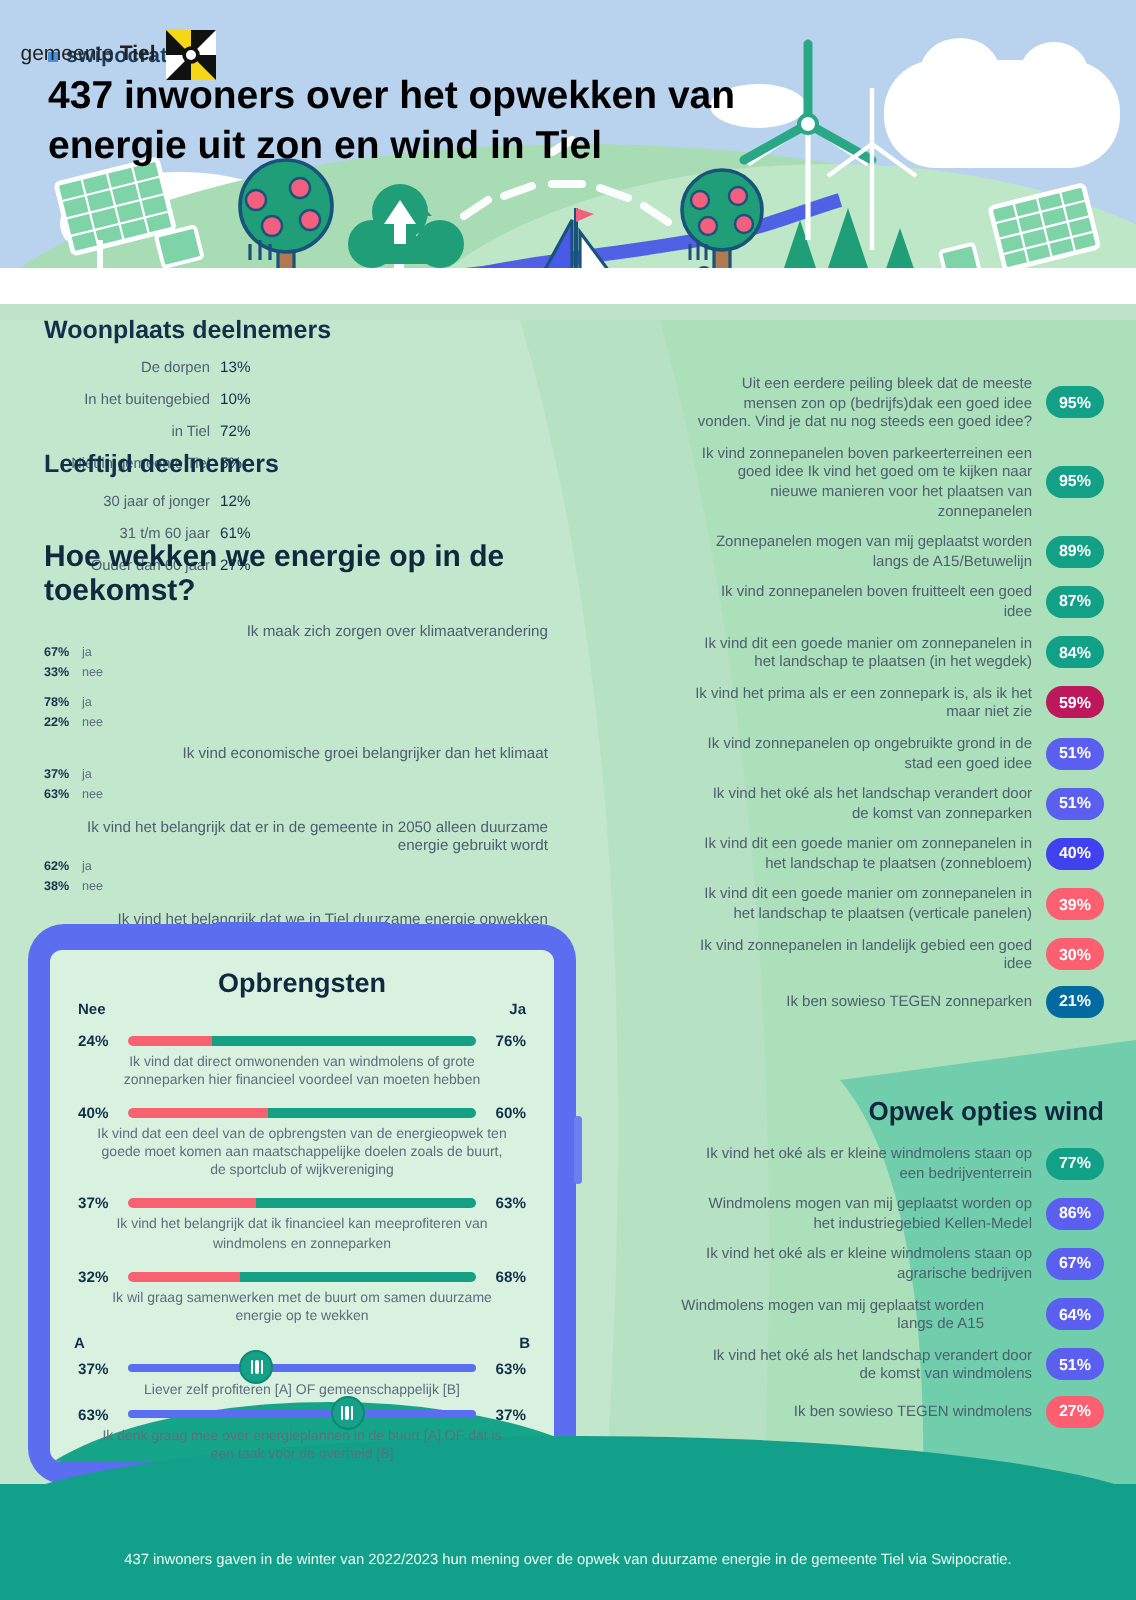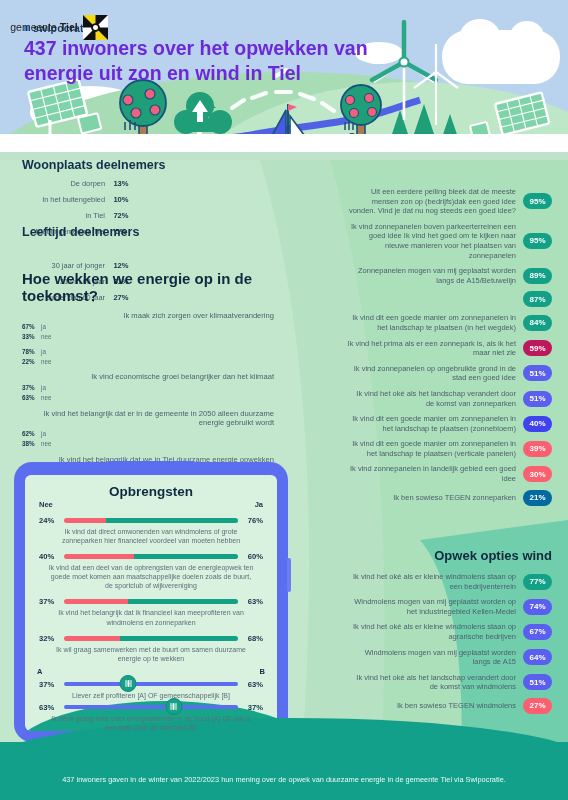--- a/index.html
+++ b/index.html
@@ -14,40 +14,40 @@
   
   .header { position:absolute; left:0; top:0; width:568px; height:152px; background:#b9d3ee; overflow:hidden; }
   .hdr-cloud { position:absolute; background:#ffffff; border-radius:50%; }
   .hdr-hill { position:absolute; left:-30px; bottom:-40px; width:640px; height:120px; background:#a8dcb5; border-radius:50% 50% 0 0 / 100% 100% 0 0; }
   .hdr-hill2 { position:absolute; left:180px; bottom:-55px; width:470px; height:125px; background:#bde7c7; border-radius:50% 50% 0 0 / 100% 100% 0 0;}
   .hdr-white-strip { position:absolute; left:0; bottom:0; width:568px; height:18px; background:#ffffff; }
 
   .swipo { position:absolute; left:24px; top:22px; font-size:10.5px; font-weight:bold; color:#1b3d5e; letter-spacing:.2px; display:flex; align-items:center; gap:4px;}
   .swipo .sq { width:5px; height:5px; background:#4a90d9; display:inline-block;}
   .swipo .tri { width:0;height:0;border-left:5px solid #f07a3c;border-top:3px solid transparent;border-bottom:3px solid transparent; display:inline-block;}
-  .hdr-title { position:absolute; left:24px; top:36px; width:400px; font-size:19.5px; line-height:1.28; font-weight:bold; color:#6d28d9; }
+  .hdr-title { position:absolute; left:24px; top:36px; width:400px; font-size:19.5px; line-height:1.28; font-weight:bold; color:#000000; }
 
   .logo-cloud { position:absolute; right:8px; top:30px; width:118px; height:54px; background:#fff; border-radius:26px; }
   .logo-cloud:before{content:"";position:absolute;left:18px;top:-11px;width:40px;height:34px;background:#fff;border-radius:50%;}
   .logo-cloud:after{content:"";position:absolute;right:16px;top:-9px;width:34px;height:30px;background:#fff;border-radius:50%;}
   .logo-inner { position:absolute; left:0; top:0; width:118px; height:54px; display:flex; align-items:center; justify-content:center; gap:5px; z-index:3;}
   .logo-txt { font-size:10.5px; color:#222; }
   .logo-txt b{font-weight:bold;}
   .logo-mark { width:25px; height:25px; position:relative; background:#fff; }
 
   
   .svgart { position:absolute; left:0; top:0; width:568px; height:152px; }
 
   
   .sec-title { font-size:12.5px; font-weight:bold; color:#13304b; }
   .block { position:absolute; }
 
   .barrow { display:flex; align-items:center; height:13px; margin-bottom:3px; }
   .barrow .lbl { width:88px; text-align:right; font-size:7.4px; color:#4f6070; padding-right:5px; }
-  .barrow .pct { width:22px; font-size:7.6px; font-weight:bold; color:#13304b;text-align:center; }
+  .barrow .pct { width:22px; font-size:7.6px; font-weight:normal; color:#13304b; }
   .barrow .track { flex:1; height:8px; position:relative; }
   .barrow .fill { height:8px; border-radius:1px; }
 
   .q-title { font-size:15px; font-weight:bold; color:#10293f; }
   .qblock { margin-bottom:7px; }
   .qtext { font-size:7.6px; color:#4d5f6e; line-height:1.25; margin-bottom:2px; width:252px;text-align:right;}
   .qline { display:flex; align-items:center; height:8px; margin-bottom:2px; }
   .qline .qp { width:19px; font-size:6.3px; font-weight:bold; color:#16324c;}
   .qline .qk { width:17px; font-size:6.3px; color:#5d6e7c;}
   .qline .qtrack { width:215px; height:4.5px; }
@@ -281,21 +281,21 @@
         <div class="barrow">
           <span class="lbl">Niet in gemeente Tiel</span>
           <span class="pct">5%</span>
           <span class="track"><span class="fill" style="width: 8.6px; background: rgb(91, 110, 240);"></span></span>
         </div>
       </div>
   </div>
 
   <div class="block" style="left:22px; top:225px; width:270px;">
     <div class="sec-title">Leeftijd deelnemers</div>
-    <div style="margin-top:20px" id="leeftijd-bars">
+    <div style="margin-top:5px" id="leeftijd-bars">
         <div class="barrow">
           <span class="lbl">30 jaar of jonger</span>
           <span class="pct">12%</span>
           <span class="track"><span class="fill" style="width: 20.64px; background: rgb(20, 160, 133);"></span></span>
         </div>
         <div class="barrow">
           <span class="lbl">31 t/m 60 jaar</span>
           <span class="pct">61%</span>
           <span class="track"><span class="fill" style="width: 104.92px; background: rgb(20, 160, 133);"></span></span>
         </div>
@@ -491,20 +491,21 @@
         </div>
         <div class="opt">
           <span class="otxt">Ik vind zonnepanelen boven parkeerterreinen een goed idee Ik vind het goed om te kijken naar nieuwe manieren voor het plaatsen van zonnepanelen</span>
           <span class="badge" style="background: rgb(18, 160, 134);">95%</span>
         </div>
         <div class="opt">
           <span class="otxt">Zonnepanelen mogen van mij geplaatst worden langs de A15/Betuwelijn</span>
           <span class="badge" style="background: rgb(18, 160, 134);">89%</span>
         </div>
         <div class="opt">
+          <span class="otxt">Ik vind zonnepanelen boven fruitteelt een goed idee</span>
           <span class="badge" style="background: rgb(18, 160, 134);">87%</span>
         </div>
         <div class="opt">
           <span class="otxt">Ik vind dit een goede manier om zonnepanelen in het landschap te plaatsen (in het wegdek)</span>
           <span class="badge" style="background: rgb(18, 160, 134);">84%</span>
         </div>
         <div class="opt">
           <span class="otxt">Ik vind het prima als er een zonnepark is, als ik het maar niet zie</span>
           <span class="badge" style="background: #be185d;">59%</span>
         </div>
@@ -537,29 +538,29 @@
 
   <div class="block" style="left:300px; top:548px; width:252px;">
     <div class="r-title">Opwek opties wind</div>
     <div style="margin-top:9px" id="wind-list">
         <div class="opt">
           <span class="otxt">Ik vind het oké als er kleine windmolens staan op een bedrijventerrein</span>
           <span class="badge" style="background: rgb(18, 160, 134);">77%</span>
         </div>
         <div class="opt">
           <span class="otxt">Windmolens mogen van mij geplaatst worden op het industriegebied Kellen-Medel</span>
-          <span class="badge" style="background: rgb(91, 95, 239);">74%</span>
+          <span class="badge" style="background: rgb(91, 95, 239);">86%</span>
         </div>
         <div class="opt">
           <span class="otxt">Ik vind het oké als er kleine windmolens staan op agrarische bedrijven</span>
           <span class="badge" style="background: rgb(91, 95, 239);">67%</span>
         </div>
         <div class="opt">
           <span class="otxt">Windmolens mogen van mij geplaatst worden langs de A15</span>
-          <span class="badge" style="background: rgb(91, 95, 239);">64%</span>
+          <span class="badge" style="background: rgb(91, 95, 239); margin-left: 24px;">64%</span>
         </div>
         <div class="opt">
           <span class="otxt">Ik vind het oké als het landschap verandert door de komst van windmolens</span>
           <span class="badge" style="background: rgb(91, 95, 239);">51%</span>
         </div>
         <div class="opt">
           <span class="otxt">Ik ben sowieso TEGEN windmolens</span>
           <span class="badge" style="background: rgb(251, 95, 112);">27%</span>
         </div>
       </div>

